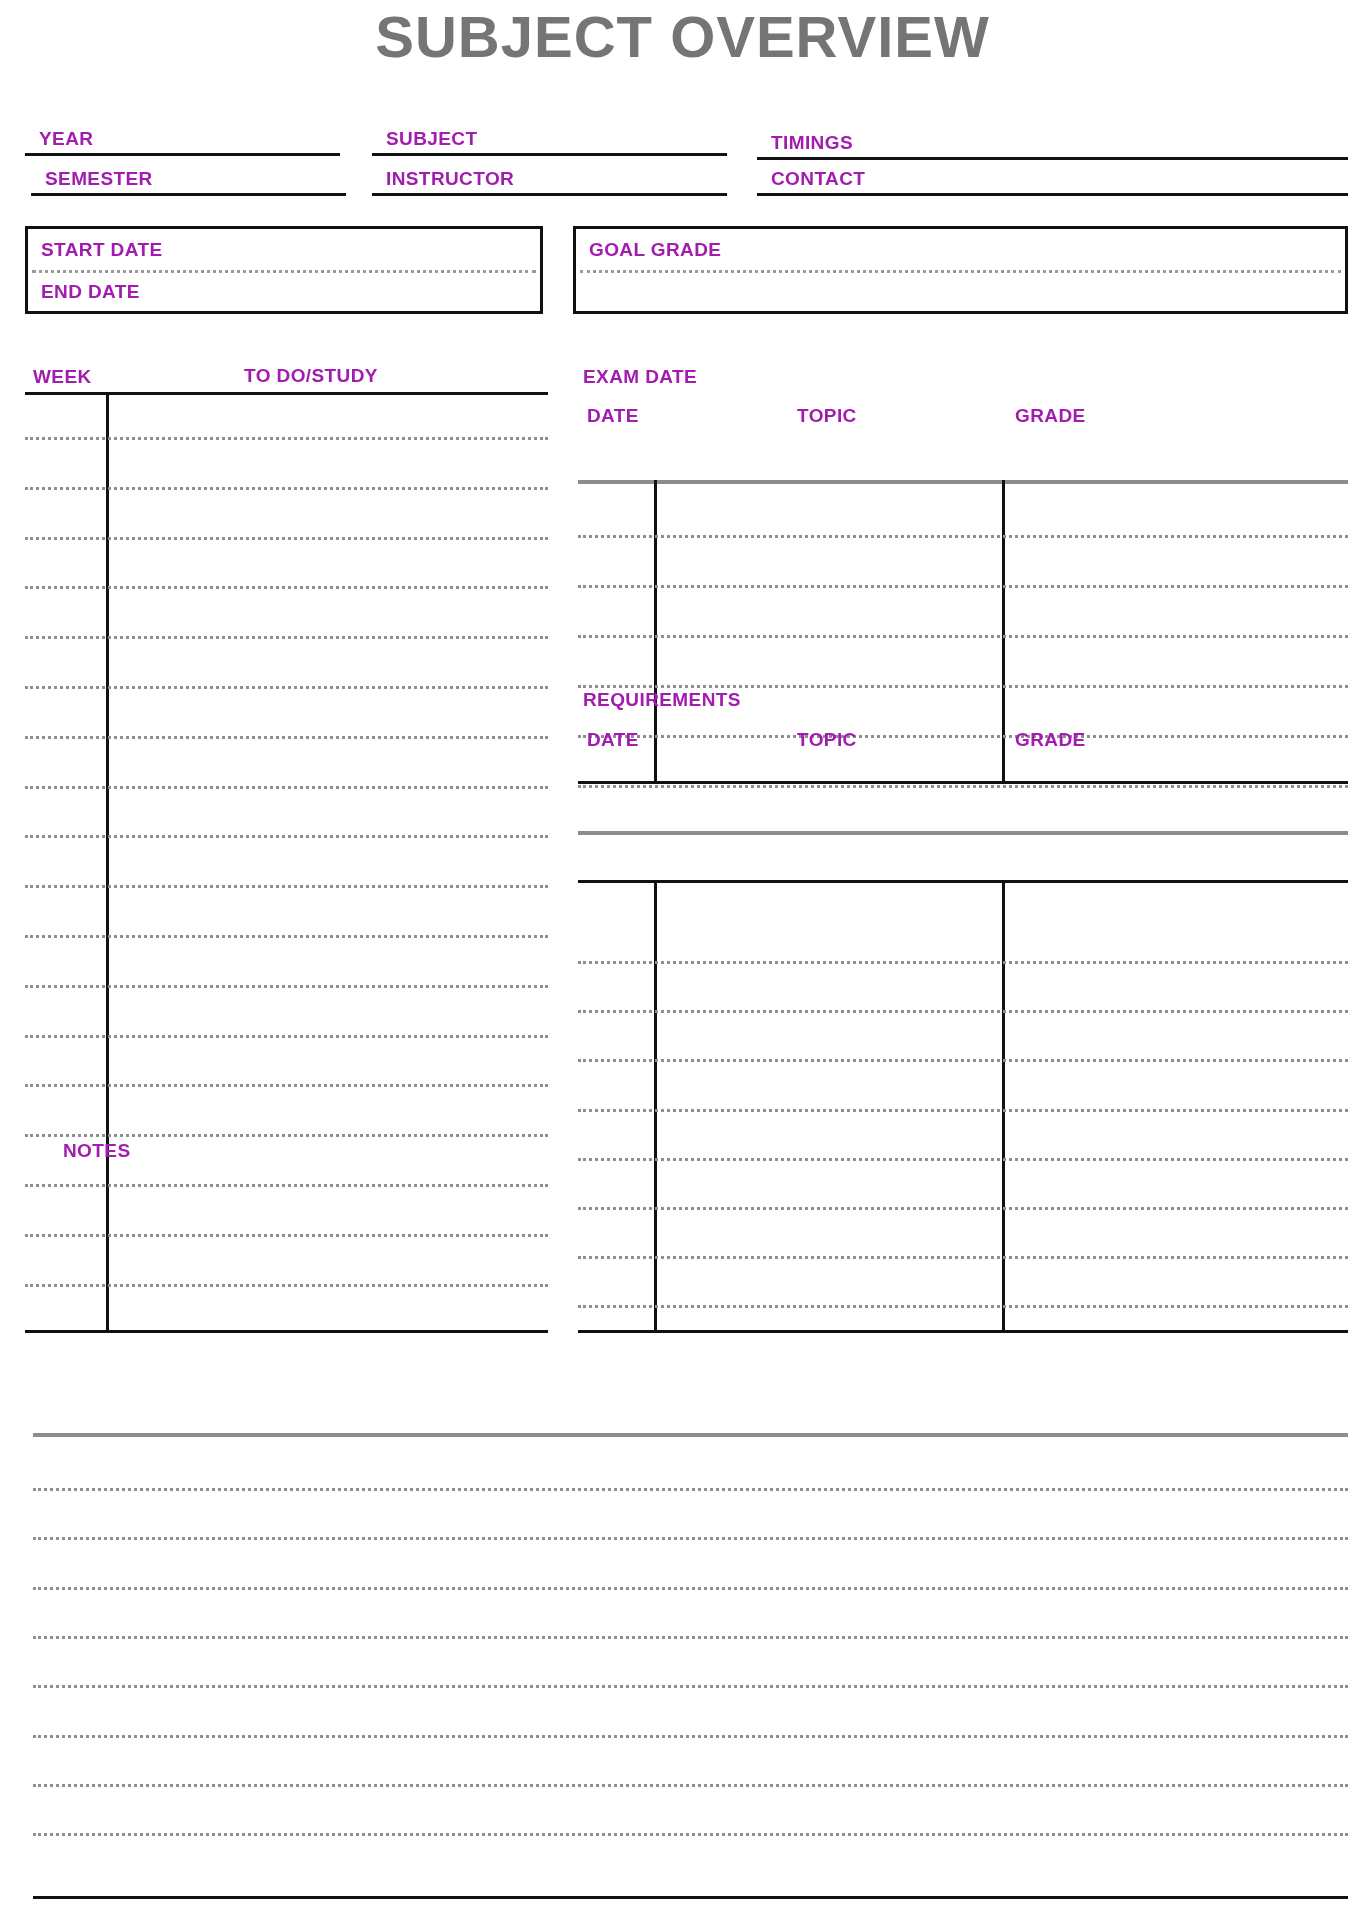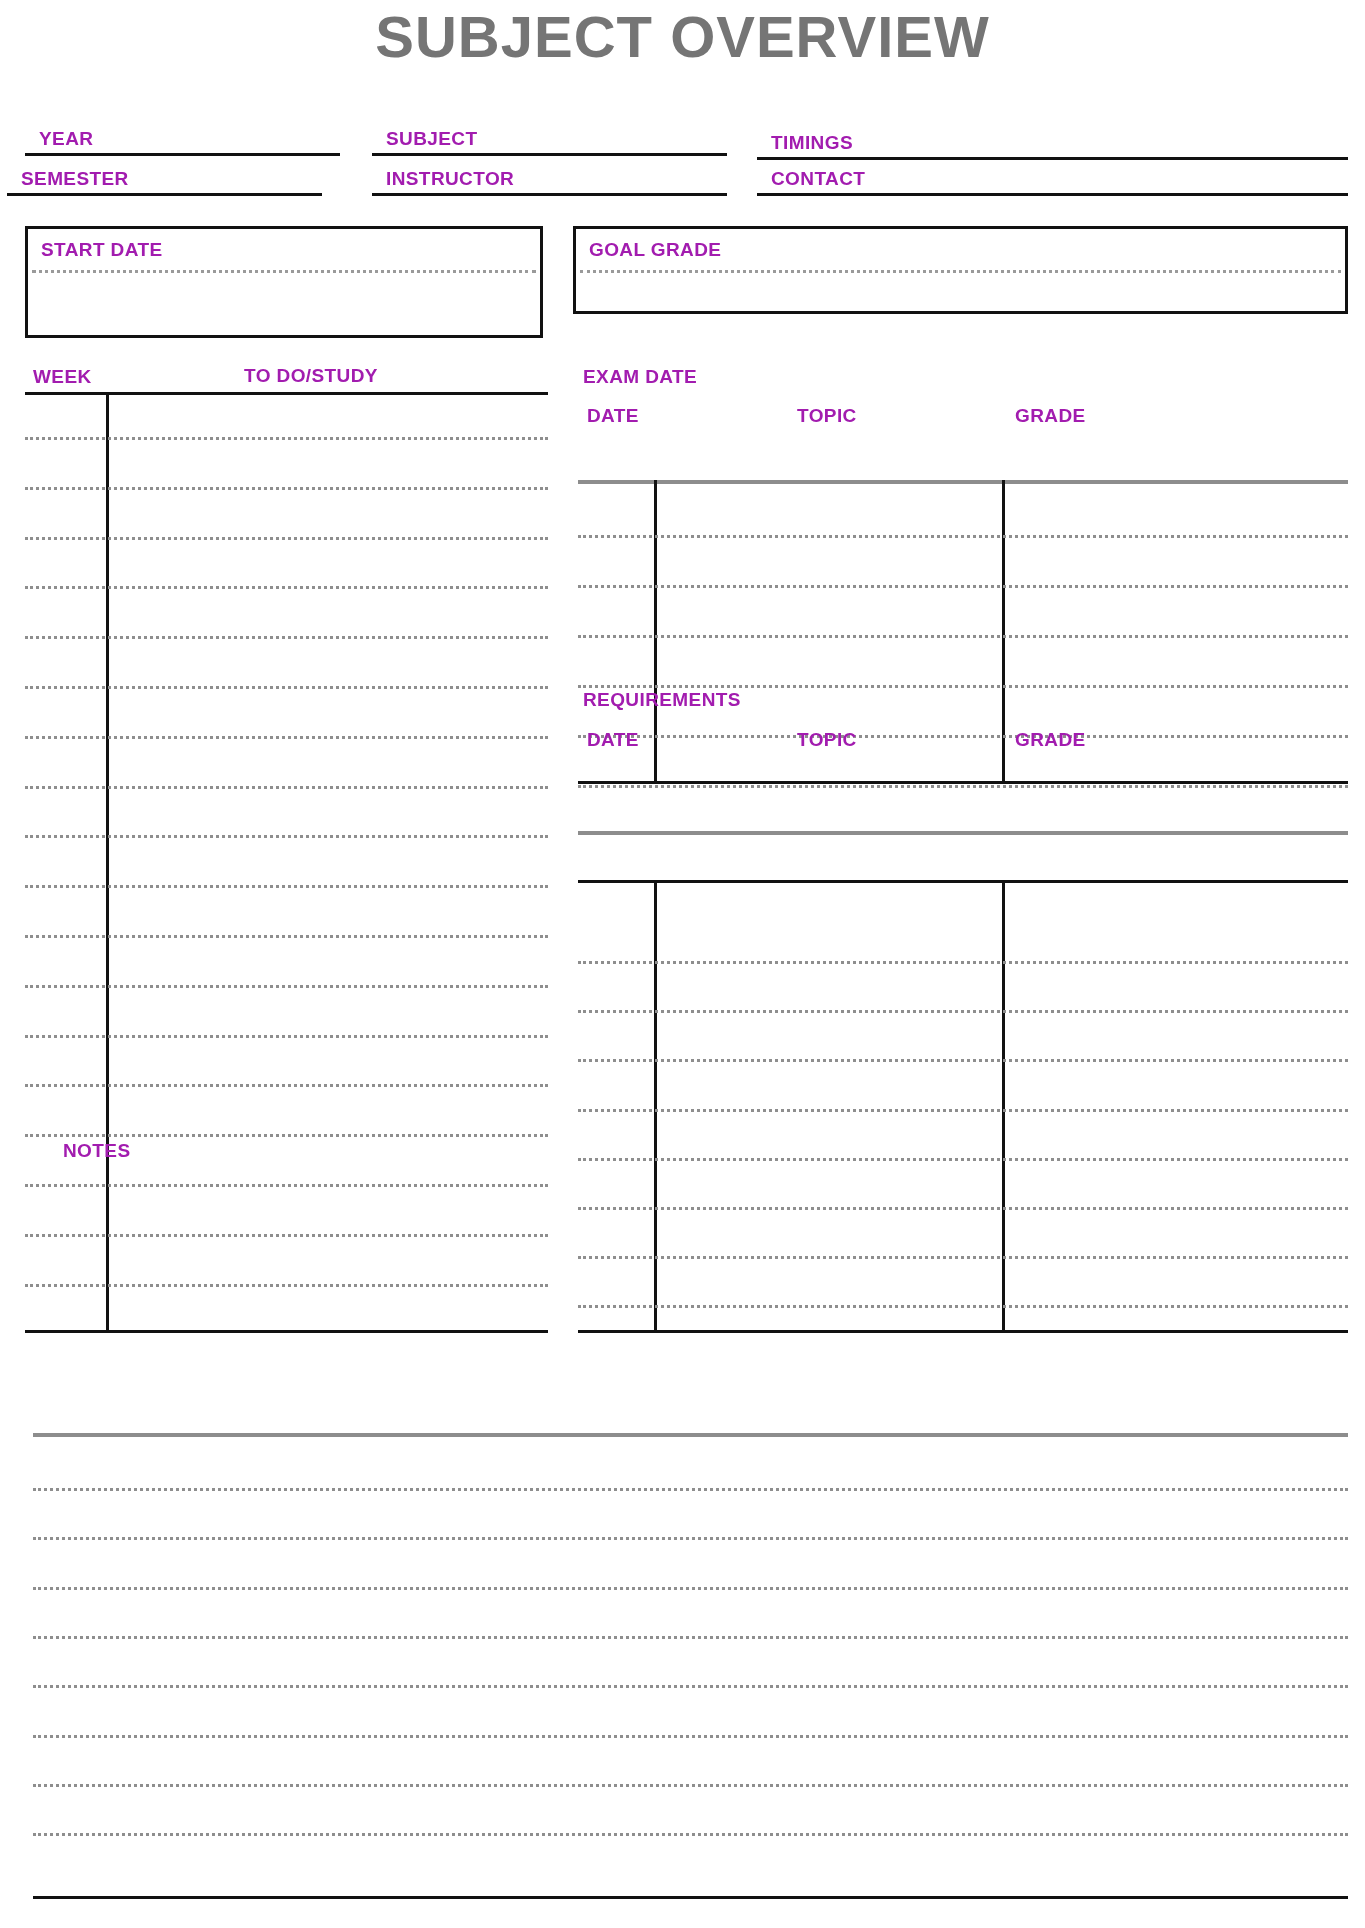--- a/index.html
+++ b/index.html
@@ -108,21 +108,21 @@
 </style>
 </head>
 <body>
 
 <div class="page-title">SUBJECT OVERVIEW</div>
 
 <div class="hdr-field" style="left:25px; top:112px; width:315px; height:44px;">
   <span class="lbl">YEAR</span>
   <span class="hdr-rule" style="width:315px;"></span>
 </div>
-<div class="hdr-field" style="left:7px; top:152px; width:315px; height:44px;">
+<div class="hdr-field" style="left:31px; top:152px; width:315px; height:44px;">
   <span class="lbl">SEMESTER</span>
   <span class="hdr-rule" style="width:315px;"></span>
 </div>
 
 <div class="hdr-field" style="left:372px; top:112px; width:355px; height:44px;">
   <span class="lbl">SUBJECT</span>
   <span class="hdr-rule" style="width:355px;"></span>
 </div>
 <div class="hdr-field" style="left:372px; top:152px; width:355px; height:44px;">
   <span class="lbl">INSTRUCTOR</span>
@@ -131,25 +131,28 @@
 
 <div class="hdr-field" style="left:757px; top:116px; width:591px; height:44px;">
   <span class="lbl">TIMINGS</span>
   <span class="hdr-rule" style="width:591px;"></span>
 </div>
 <div class="hdr-field" style="left:757px; top:152px; width:591px; height:44px;">
   <span class="lbl">CONTACT</span>
   <span class="hdr-rule" style="width:591px;"></span>
 </div>
 
-<div class="box" style="left:25px; top:226px; width:518px; height:112px;">
+<div class="box" style="left:25px; top:226px; width:518px; height:88px;">
   <div class="row" style="top:0;">
     <span class="lbl">START DATE</span>
   </div>
   <span class="inner-dotted" style="top:41px;"></span>
+  <div class="row" style="top:42px;">
+    <span class="lbl">END DATE</span>
+  </div>
 </div>
 
 <div class="box" style="left:573px; top:226px; width:775px; height:88px;">
   <div class="row" style="top:0;">
     <span class="lbl">GOAL GRADE</span>
   </div>
   <span class="inner-dotted" style="top:41px;"></span>
 </div>
 
 <div class="caption lbl" style="left:33px; top:367px;">WEEK</div>

